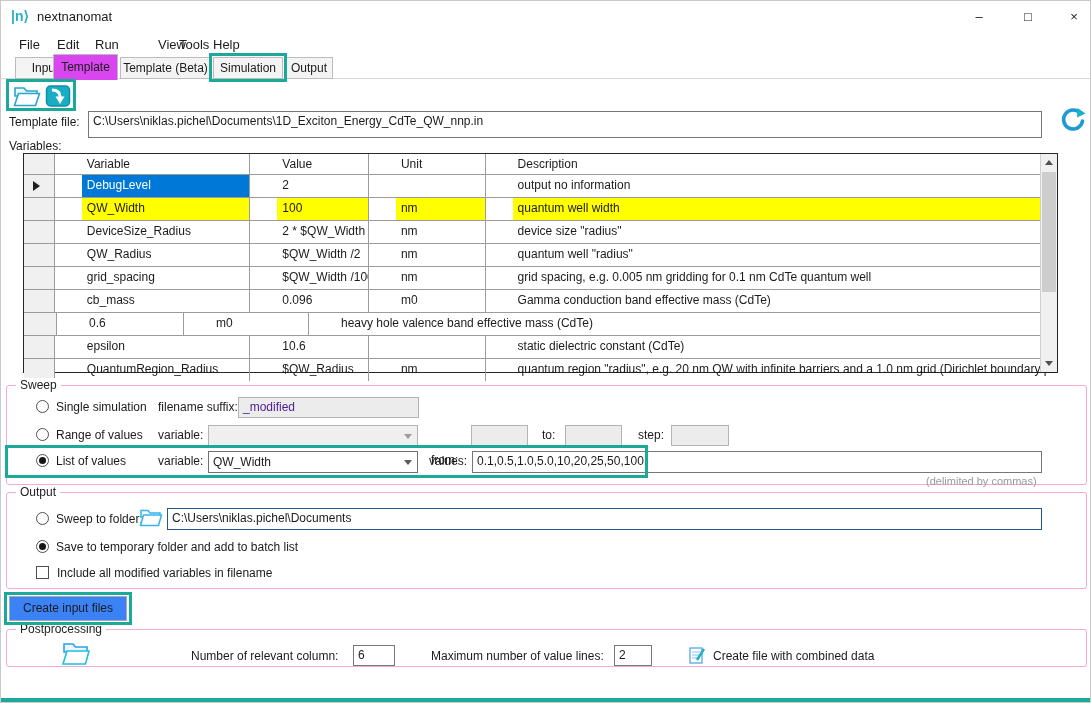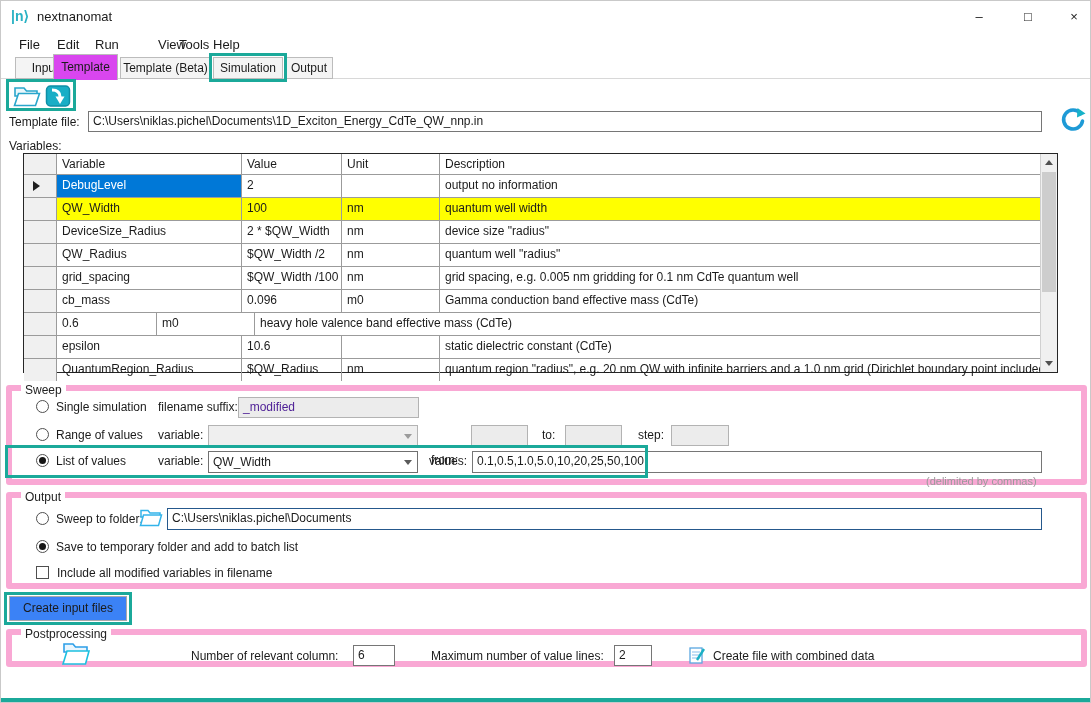--- a/index.html
+++ b/index.html
@@ -9,33 +9,33 @@
   .tb{position:absolute;background:#fff;border:1px solid #767676;box-sizing:border-box;font-size:12px;line-height:17px;padding:1px 4px;white-space:nowrap;overflow:hidden;}
   .tb.dis{background:#ececec;border-color:#b3b3b3;color:#4c1d95;}
   .tb.blue{border-color:#25588c;}
   .dd{position:absolute;background:#fff;border:1px solid #707070;box-sizing:border-box;font-size:12px;line-height:18px;padding:1px 18px 1px 4px;white-space:nowrap;overflow:hidden;}
   .dd.dis{background:#efefef;border-color:#b3b3b3;color:#9b9b9b;}
   .dd .chev{position:absolute;right:5px;top:8px;width:0;height:0;border-left:4px solid transparent;border-right:4px solid transparent;border-top:5px solid #5a5a5a;}
   .dd.dis .chev{border-top-color:#9b9b9b;}
   .rad{position:absolute;width:13px;height:13px;border:1px solid #4f4f4f;border-radius:50%;background:#fff;box-sizing:border-box;}
   .rad.on::after{content:"";position:absolute;left:2px;top:2px;width:7px;height:7px;border-radius:50%;background:#161616;}
   .cb{position:absolute;width:13px;height:13px;border:1px solid #4f4f4f;background:#fff;box-sizing:border-box;}
-  .grp{position:absolute;border:6px solid #f9a8d4;border-radius:3px;box-sizing:border-box;}
+  .grp{position:absolute;border:1px solid #f9a8d4;border-radius:3px;box-sizing:border-box;}
   .gt{position:absolute;top:-8px;left:9px;background:#fff;padding:0 4px;font-size:12px;color:#222;}
   .hl{position:absolute;border:3px solid #1ba99a;box-sizing:border-box;pointer-events:none;z-index:9;}
   .btn{position:absolute;background:#3b82f6;border:1px solid #a9a9a9;box-sizing:border-box;font-size:12px;text-align:center;line-height:23px;}
   
   .wctl{position:absolute;top:6px;width:30px;height:20px;text-align:center;font-size:13px;color:#222;line-height:20px;}
   
   .tab{position:absolute;top:56px;height:22px;background:#f4f4f4;border:1px solid #bcbcbc;box-sizing:border-box;text-align:center;font-size:12px;line-height:20px;color:#1b1b1b;}
   .tab.active{top:53px;height:26px;background:#d946ef;border-bottom:none;z-index:3;line-height:24px;}
   .tabline{position:absolute;left:0;right:0;top:77px;height:1px;background:#d8d8d8;}
   
   #vtable{position:absolute;left:22px;top:152px;width:1035px;height:220px;border:1px solid #262626;box-sizing:border-box;background:#fff;}
-  .t-row{display:flex;height:22px;border-bottom:1px solid #9b9b9b;}
+  .t-row{display:flex;height:22px;border-bottom:1px solid #9b9b9b;gap:27px;}
   .t-row.head{height:20px;}
   .cell{box-sizing:border-box;border-right:1px solid #9b9b9b;padding:3px 4px 0 5px;font-size:12px;white-space:nowrap;overflow:hidden;}
   .c0{width:33px;background:#f0f0f0;position:relative;}
   .c1{width:185px;}
   .c2{width:100px;}
   .c3{width:98px;}
   .c4{width:600px;border-right:none;}
   .cell.sel{background:#0078d7;color:#fff;}
   .cell.yel{background:#ffff00;}
   .rowarrow{position:absolute;left:9px;top:6px;width:0;height:0;border-top:5px solid transparent;border-bottom:5px solid transparent;border-left:7px solid #1f1f1f;}
@@ -84,21 +84,21 @@
   <div class="abs" style="left:44px;top:83px;">
     <svg width="26" height="24" viewBox="0 0 26 24">
       <rect x="1.5" y="2" width="23" height="20" rx="4" fill="#19aec6" stroke="#0f8fa6" stroke-width="1.5"></rect>
       <path d="M7 6 q8 0 8 7" fill="none" stroke="#ffffff" stroke-width="3"></path>
       <polygon points="15,20 10.5,12.5 19.5,12.5" fill="#ffffff"></polygon>
     </svg>
   </div>
   <div class="hl" style="left:5px;top:78px;width:70px;height:32px;"></div>
 
   <div class="lbl" style="left:8px;top:114px;">Template file:</div>
-  <div class="tb" style="left:87px;top:110px;width:954px;height:21px;">C:\Users\niklas.pichel\Documents\1D_Exciton_Energy_CdTe_QW_nnp.in</div>
+  <div class="tb" style="left:87px;top:110px;width:954px;height:27px;">C:\Users\niklas.pichel\Documents\1D_Exciton_Energy_CdTe_QW_nnp.in</div>
   <div class="abs" style="left:1057px;top:105px;">
     <svg width="28" height="28" viewBox="0 0 28 28">
       <path d="M22.5 7.5 A 9.5 9.5 0 1 0 24.5 15" fill="none" stroke="#1e9ad6" stroke-width="3.6" stroke-linecap="round"></path>
       <polygon points="19.5,2 27.5,7.5 19,11.5" fill="#17b2c8"></polygon>
     </svg>
   </div>
 
   <div class="lbl" style="left:8px;top:138px;">Variables:</div>
 
   <div id="vtable">

